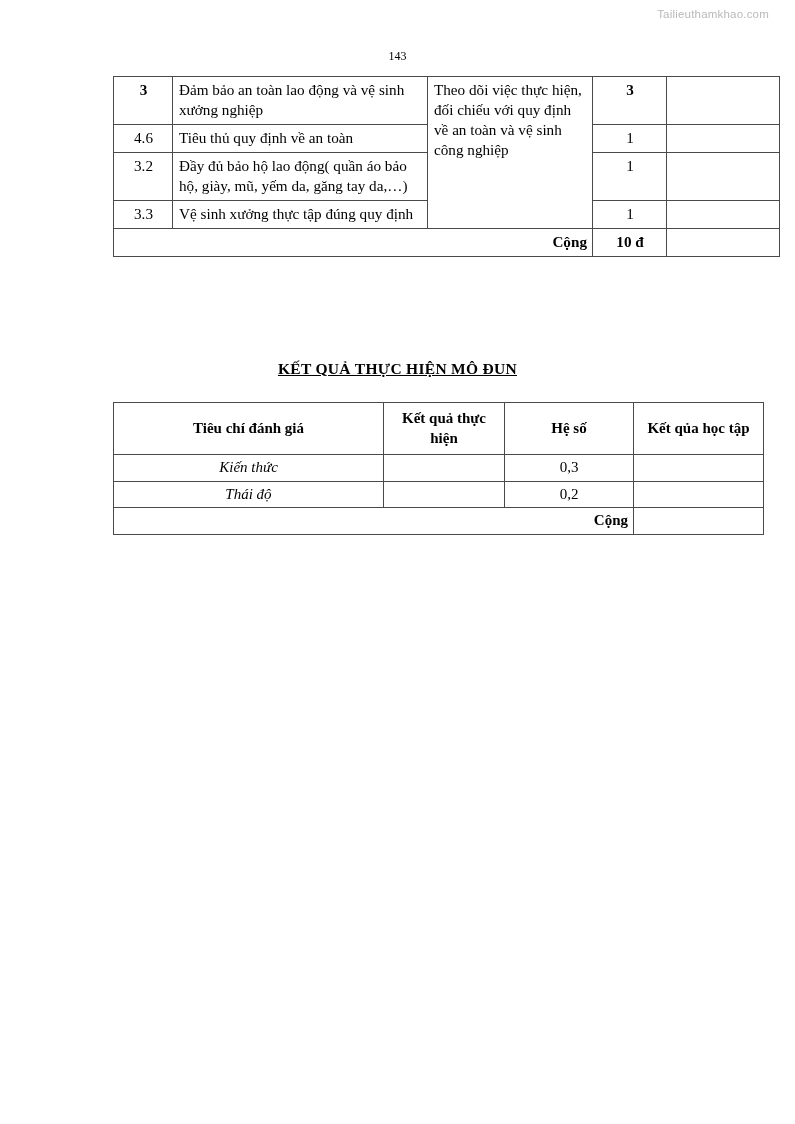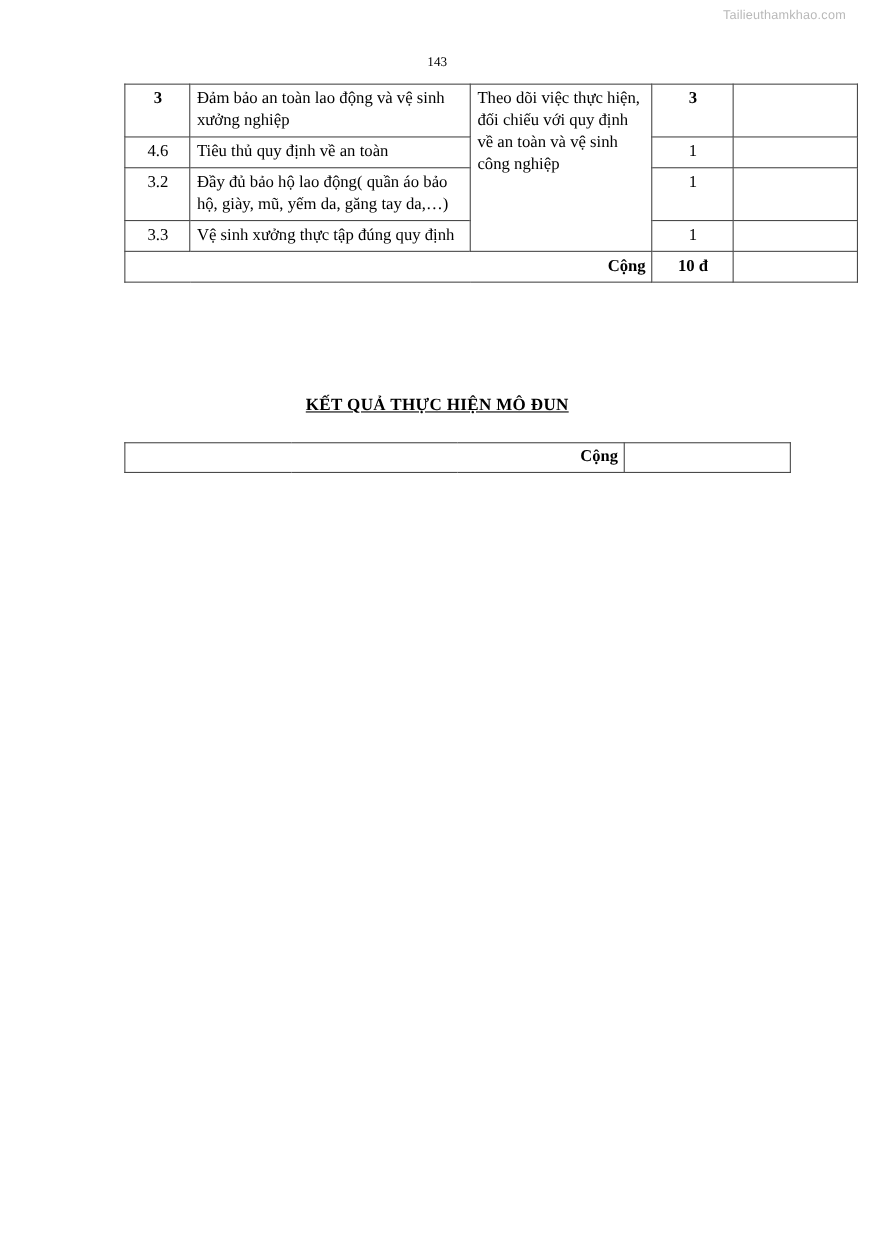--- a/index.html
+++ b/index.html
@@ -177,18 +177,36 @@
     </tbody>
   </table>
 </div>
 
 <div class="section-heading">KẾT QUẢ THỰC HIỆN MÔ ĐUN</div>
 
 <div class="table2-wrap">
   <table class="result-table">
     <tbody>
       <tr>
+        <th class="h-crit">Tiêu chí đánh giá</th>
+        <th class="h-result">Kết quả thực hiện</th>
+        <th class="h-coef">Hệ số</th>
+        <th class="h-final">Kết qủa học tập</th>
+      </tr>
+      <tr>
+        <td class="r-name">Kiến thức</td>
+        <td class="r-cell"></td>
+        <td class="r-cell">0,3</td>
+        <td class="r-cell"></td>
+      </tr>
+      <tr>
+        <td class="r-name">Thái độ</td>
+        <td class="r-cell"></td>
+        <td class="r-cell">0,2</td>
+        <td class="r-cell"></td>
+      </tr>
+      <tr>
         <td class="r-total" colspan="3">Cộng</td>
         <td class="r-cell"></td>
       </tr>
     </tbody>
   </table>
 </div>
 
 </body></html>

